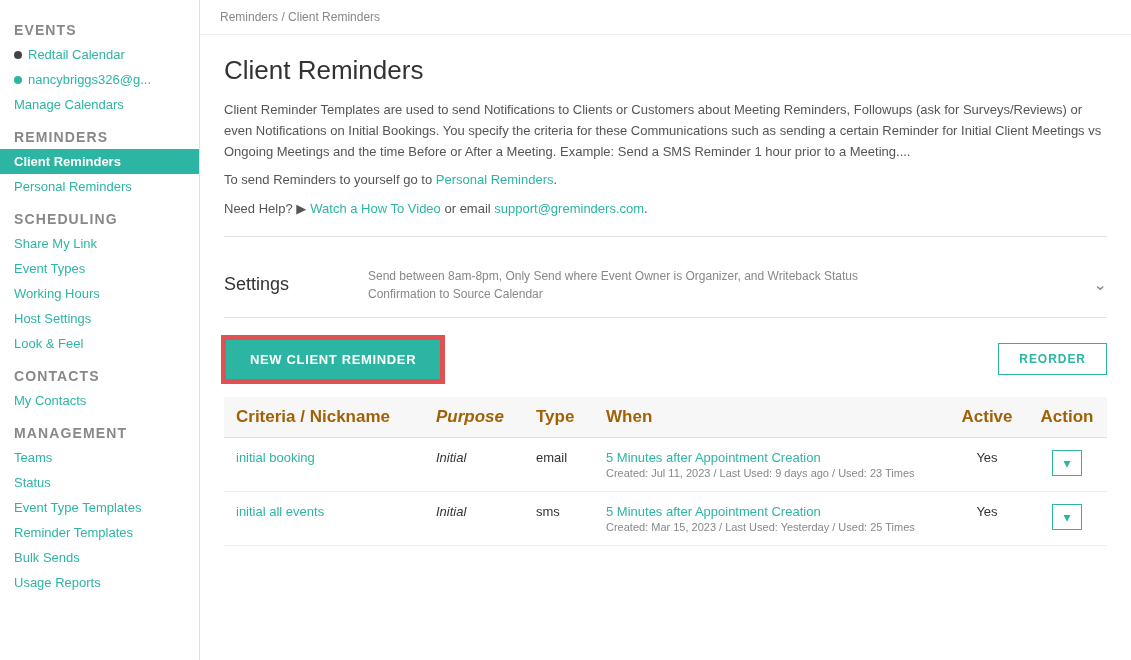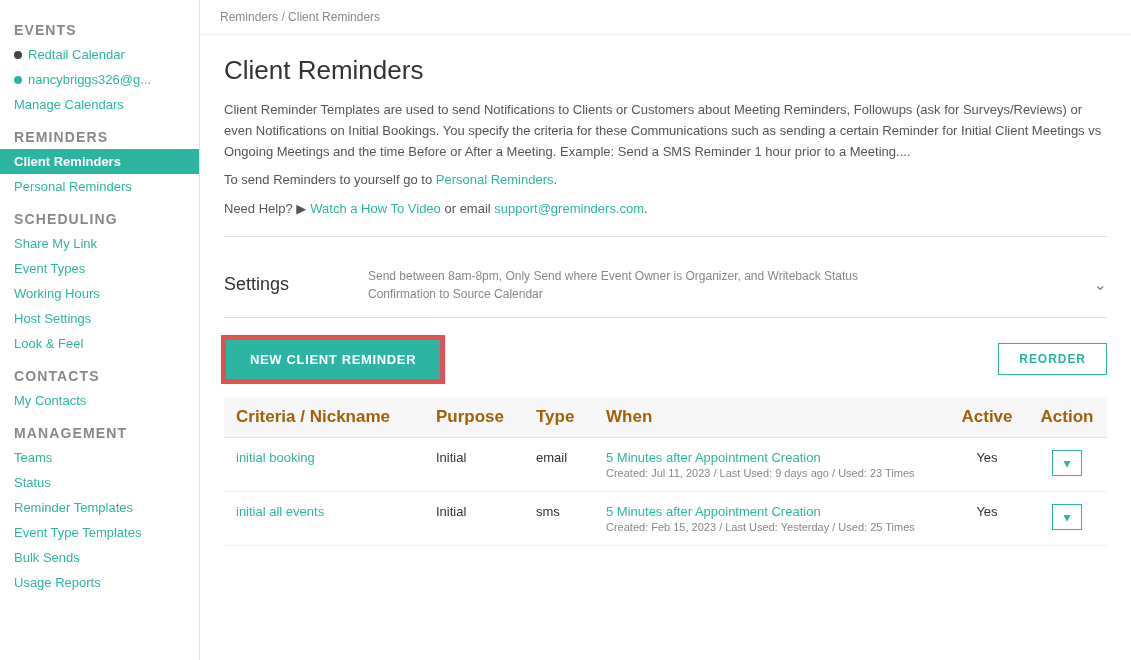--- a/index.html
+++ b/index.html
@@ -153,21 +153,21 @@
       font-weight: 600;
       color: #a16207;
       font-size: 17px;
     }
     .reminders-table td {
       padding: 12px 12px;
       border-bottom: 1px solid #eeeeee;
       vertical-align: top;
     }
     .reminders-table .col-criteria { width: 200px; }
-    .reminders-table .col-purpose { width: 100px; }
+    .reminders-table .col-purpose { width: 100px; font-style: italic; }
     .reminders-table .col-type { width: 70px; }
     .reminders-table .col-active { width: 80px; text-align: center; }
     .reminders-table .col-action { width: 80px; text-align: center; }
 
     .criteria-link { color: #2db5a3; text-decoration: none; font-weight: 500; }
     .when-main { color: #2db5a3; font-weight: 500; }
     .when-sub { color: #888; font-size: 11px; margin-top: 2px; }
 
     .action-dropdown {
       border: 1px solid #2db5a3;
@@ -225,24 +225,24 @@
       <span>My Contacts</span>
     </div>
     <div class="sidebar-section-label">MANAGEMENT</div>
     <div class="sidebar-item">
       <span>Teams</span>
     </div>
     <div class="sidebar-item">
       <span>Status</span>
     </div>
     <div class="sidebar-item">
+      <span>Event Type Templates</span>
+    </div>
+    <div class="sidebar-item">
       <span>Reminder Templates</span>
-    </div>
-    <div class="sidebar-item">
-      <span>Event Type Templates</span>
     </div>
     <div class="sidebar-item">
       <span>Bulk Sends</span>
     </div>
     <div class="sidebar-item">
       <span>Usage Reports</span>
     </div>
   </div>
 
 <div id="main">
@@ -303,21 +303,21 @@
             </td>
             <td class="col-active">Yes</td>
             <td class="col-action"><button class="action-dropdown">▾</button></td>
           </tr>
           <tr>
             <td class="col-criteria"><a class="criteria-link" href="#">initial all events</a></td>
             <td class="col-purpose">Initial</td>
             <td class="col-type">sms</td>
             <td>
               <div class="when-main">5 Minutes after Appointment Creation</div>
-              <div class="when-sub">Created: Feb 15, 2023 / Last Used: Yesterday / Used: 25 Times</div>
+              <div class="when-sub">Created: Mar 15, 2023 / Last Used: Yesterday / Used: 25 Times</div>
             </td>
             <td class="col-active">Yes</td>
             <td class="col-action"><button class="action-dropdown">▾</button></td>
           </tr>
         </tbody>
     </table>
   </div>
 </div>
 
 </body></html>

